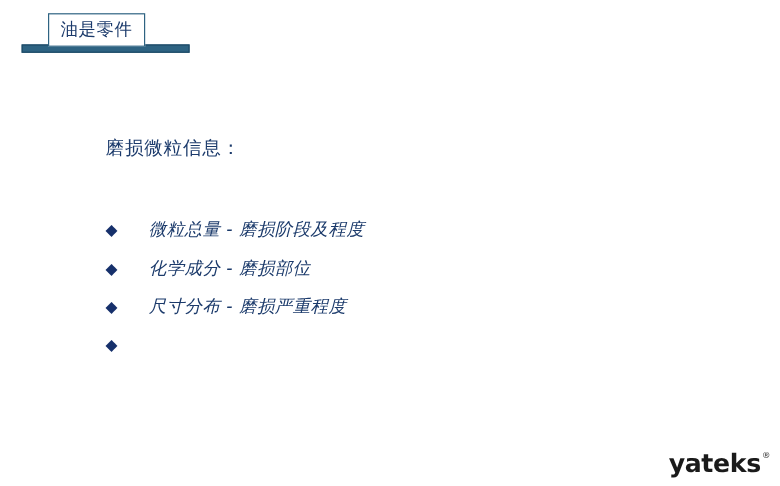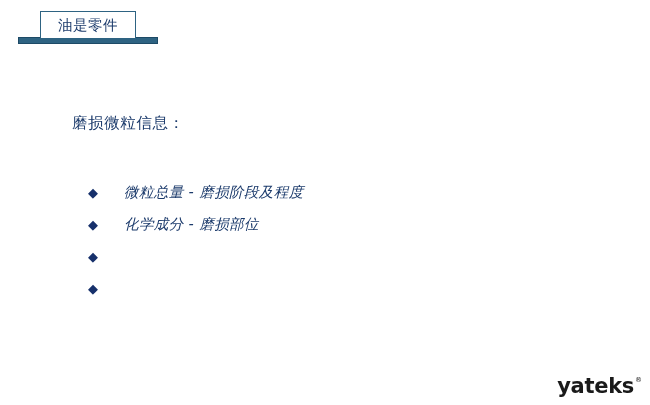--- a/index.html
+++ b/index.html
@@ -41,21 +41,21 @@
     height: 7px;
     background: #2e6382;
     border: 1px solid #1d4a66;
     box-sizing: border-box;
   }
 
   .title-box {
     position: absolute;
     left: 40px;
     top: 11px;
-    width: 96px;
+    width: 81px;
     height: 28px;
     border: 1.6px solid #2e6382;
     background: #ffffff;
     box-sizing: border-box;
     display: flex;
     align-items: center;
     justify-content: center;
   }
 
   .title-text {
@@ -70,21 +70,21 @@
   .content {
     position: absolute;
     left: 0;
     top: 0;
     width: 650px;
     height: 405px;
   }
 
   .heading {
     position: absolute;
-    left: 72px;
+    left: 88px;
     top: 113px;
     font-size: 15.5px;
     color: #1b3a6b;
     letter-spacing: 0.6px;
     white-space: nowrap;
     text-align: center;
   }
 
   .bullet-list {
     position: absolute;
@@ -164,20 +164,21 @@
       <li class="bullet-item">
         <span class="bullet-marker">◆</span>
         <span class="bullet-text">微粒总量 - 磨损阶段及程度</span>
       </li>
       <li class="bullet-item">
         <span class="bullet-marker">◆</span>
         <span class="bullet-text">化学成分 - 磨损部位</span>
       </li>
       <li class="bullet-item">
         <span class="bullet-marker">◆</span>
+        <span class="bullet-text">尺寸分布 - 磨损严重程度</span>
       </li>
       <li class="bullet-item">
         <span class="bullet-marker">◆</span>
       </li>
     </ul>
 
   </div>
 
   <div class="logo">
     <span class="logo-word">yateks</span>

